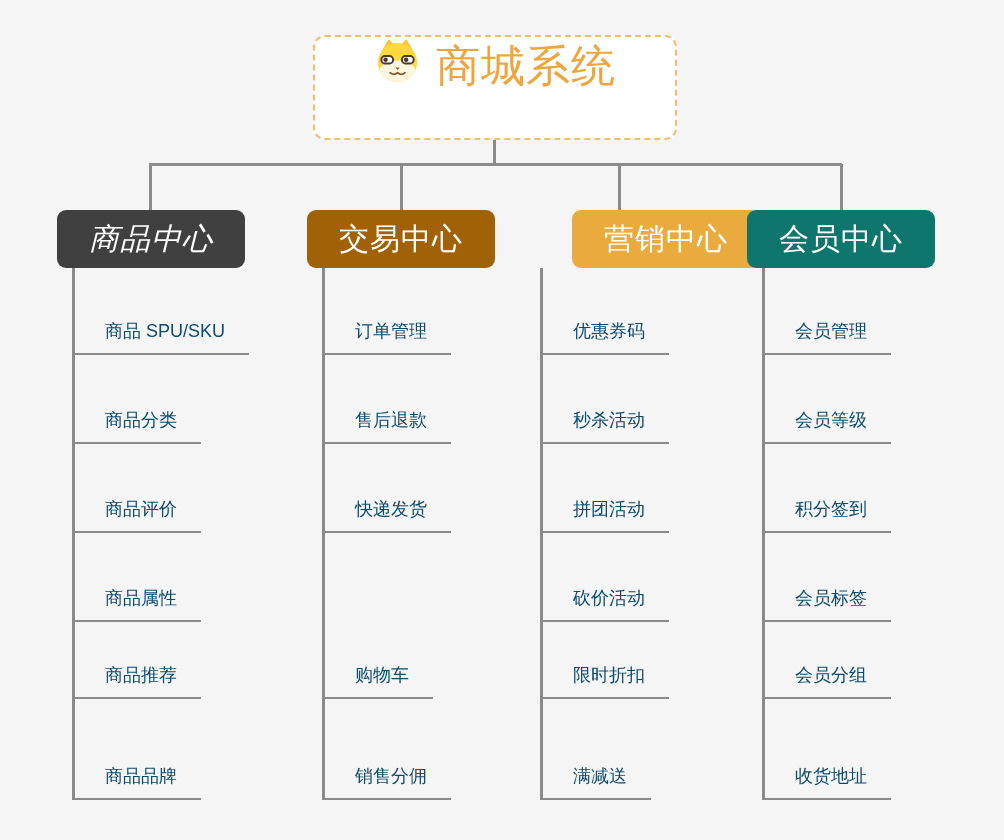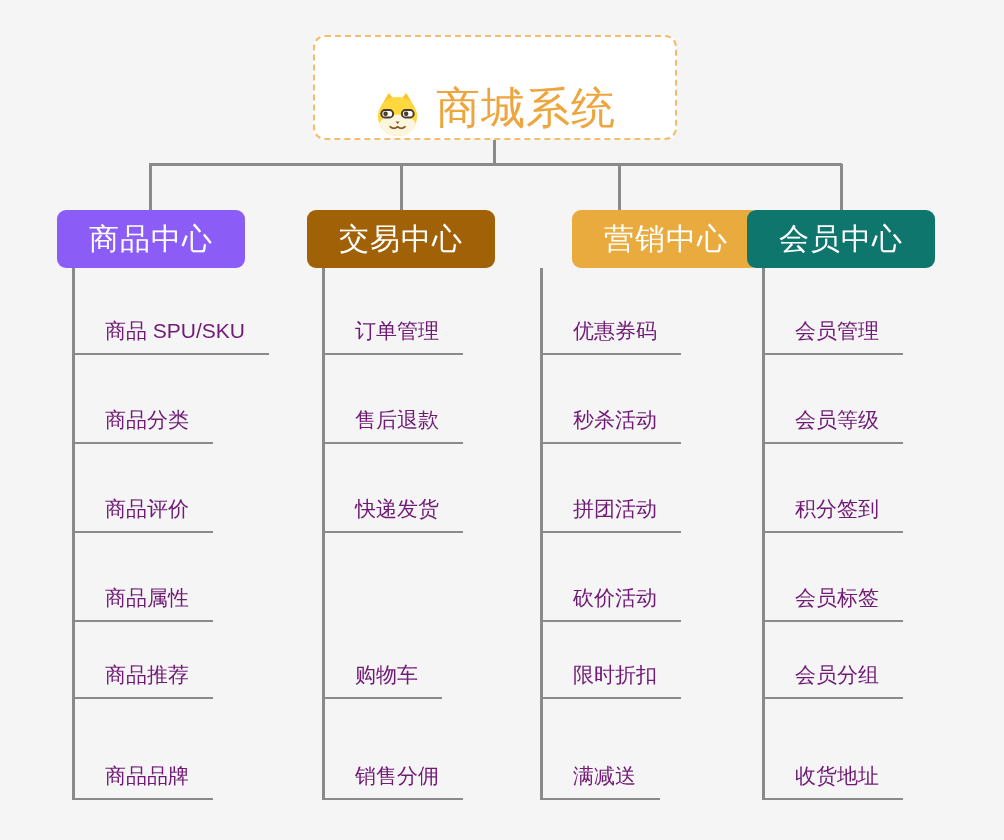--- a/index.html
+++ b/index.html
@@ -17,39 +17,39 @@
   .rail   { left:149px; top:163px; width:693px; height:3px; }
   .drop   { top:164px; width:3px; height:46px; }
   .drop0 { left:149px; } .drop1 { left:400px; }
   .drop2 { left:618px; } .drop3 { left:840px; }
 
   
   .root-node {
     position:absolute; left:313px; top:35px; width:364px; height:105px;
     background:#ffffff; border:2px dashed #f3bd6c; border-radius:12px;
     box-sizing:border-box;
-    display:flex; align-items:flex-end; justify-content:center; gap:15px;
+    display:flex; align-items:flex-start; justify-content:center; gap:15px;
   }
   .root-title { font-size:44px; color:#efa53d; letter-spacing:1px; }
 
   
   .branch { position:absolute; top:210px; width:235px; height:600px; }
   .c0 { left:57px; } .c1 { left:307px; } .c2 { left:525px; } .c3 { left:747px; }
   .branch-header {
     position:absolute; left:0; top:0; width:188px; height:58px;
     border-radius:9px; color:#ffffff; font-size:30px;
     display:flex; align-items:center; justify-content:center;
     letter-spacing:1px;
   }
   .spine { position:absolute; left:15px; top:58px; width:3px; height:532px; background:#8a8a8a; }
   .leaf {
     position:absolute; left:15px;
     padding:0 24px 9px 33px;
     border-bottom:2px solid #8a8a8a;
-    font-size:21px; line-height:26px; color:#701a75;
+    font-size:18px; line-height:26px; color:#0c4a6e;
     white-space:nowrap;
     text-align:center;
   }
   .r0 { top:108px; } .r1 { top:197px; } .r2 { top:286px; }
   .r3 { top:375px; } .r4 { top:452px; } .r5 { top:553px; }
 </style>
 </head>
 <body>
 
 <div class="stage">
@@ -76,21 +76,21 @@
         <circle cx="11.8" cy="23.2" r="2.3" fill="#4a3b2a"></circle>
         <circle cx="32.8" cy="23.2" r="2.3" fill="#4a3b2a"></circle>
         <path d="M22 31.2 h4.2 l-2.1 2.6 z" fill="#8a5a2b"></path>
         <path d="M16.5 36.5 q3.8 3.2 7.6 0 q3.8 3.2 7.6 0" stroke="#8a5a2b" stroke-width="1.7" fill="none" stroke-linecap="round"></path>
       </svg>
     </span>
     <span class="root-title">商城系统</span>
   </div>
 
   <div class="branch c0">
-    <div class="branch-header" style="background: #8b5cf6;">商品中心</div>
+    <div class="branch-header" style="background: #404040; font-style: italic;">商品中心</div>
     <div class="spine"></div>
     <div class="leaf r0">商品 SPU/SKU</div>
     <div class="leaf r1">商品分类</div>
     <div class="leaf r2">商品评价</div>
     <div class="leaf r3">商品属性</div>
     <div class="leaf r4">商品推荐</div>
     <div class="leaf r5">商品品牌</div>
   </div>
 
   <div class="branch c1">

